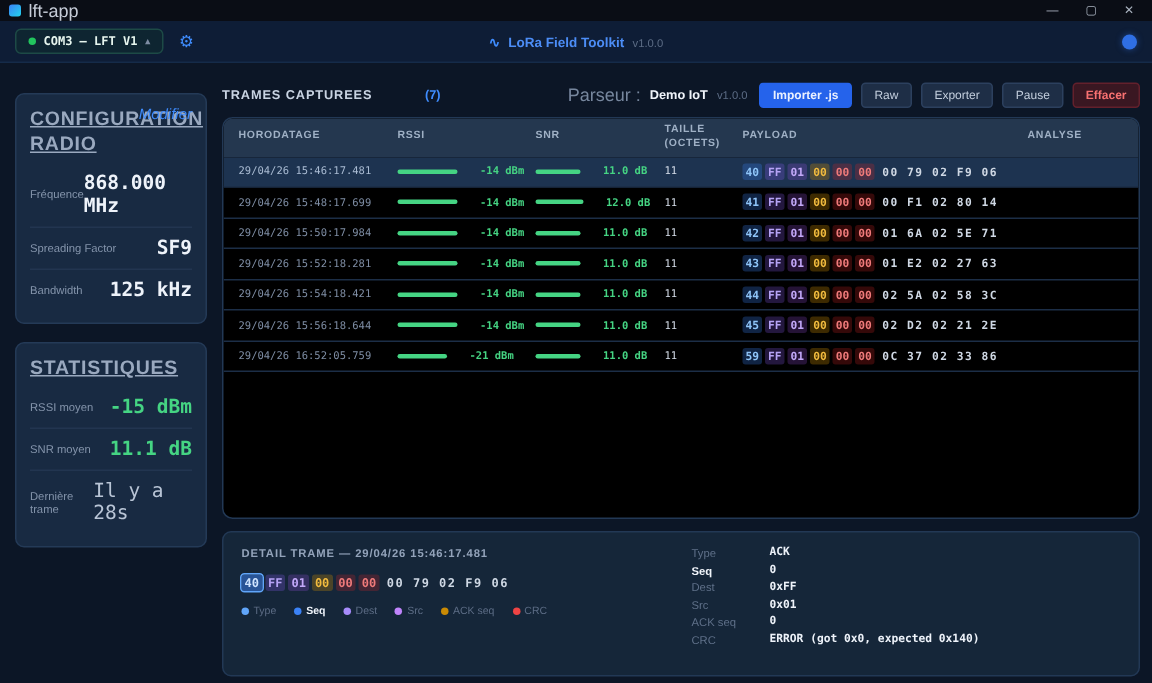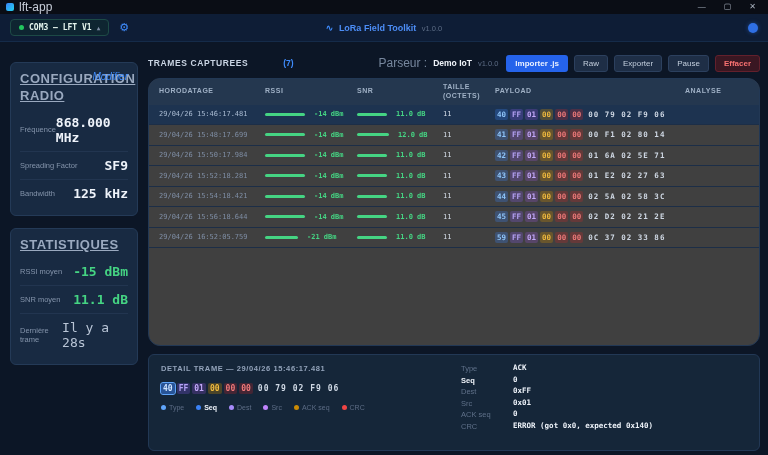--- a/index.html
+++ b/index.html
@@ -52,30 +52,30 @@
   .cap-right { margin-left:auto; display:flex; align-items:center; gap:6px; }
   .parser-label { font-size:12px; color:#77879e; }
   .parser-name { font-size:8.5px; font-weight:bold; color:#f0f4fa; }
   .parser-ver { font-size:7.5px; color:#5c6c85; margin-right:2px; }
   .btn { font-size:8px; border-radius:3px; padding:3px 8px; cursor:pointer; border:1px solid transparent; }
   .btn-primary { background:#2563eb; color:#eaf1ff; font-weight:bold; }
   .btn-dark { background:#1e2e46; border-color:#2c405e; color:#c3cedd; }
   .btn-danger { background:#3a1722; border-color:#63202c; color:#f87171; font-weight:bold; }
 
   
-  .table-card { background:#404040; border:1px solid #223855; border-radius:12px; overflow:hidden; height:268px; }
+  .table-card { background:#000000; border:1px solid #223855; border-radius:7px; overflow:hidden; height:268px; }
   .thead { display:grid; grid-template-columns:106px 92px 86px 52px 1fr 74px;
     background:#24374f; padding:4px 0 4px 10px; align-items:center; min-height:24px; }
   .th { font-size:7px; font-weight:bold; letter-spacing:.5px; color:#9fb0c5; padding-right:6px; line-height:1.25; }
   .trow { display:grid; grid-template-columns:106px 92px 86px 52px 1fr 74px;
     padding-left:10px; height:20.5px; align-items:center; border-bottom:1px solid #1c2e47; cursor:pointer; }
   .trow.selected { background:#1d3350; }
   .td-ts { font-family:"DejaVu Sans Mono", monospace; font-size:7px; color:#7e8da4; }
   .trow.selected .td-ts { color:#a9bbd2; }
-  .sig { display:flex; align-items:center; gap:9px; }
+  .sig { display:flex; align-items:center; gap:15px; }
   .sig-bar { height:3px; border-radius:2px; background:#45d483; }
   .sig-val { font-family:"DejaVu Sans Mono", monospace; font-size:7px; font-weight:bold; color:#45d483; }
   .td-size { font-family:"DejaVu Sans Mono", monospace; font-size:7px; color:#d7dfeb; }
   .td-payload { display:flex; align-items:center; gap:2px; font-family:"DejaVu Sans Mono", monospace; font-size:7.5px; }
   .byte { padding:1px 2px; border-radius:2px; font-weight:bold; }
   .b-type { background:rgba(59,130,246,.28); color:#8fc5f9; }
   .b-dest { background:rgba(139,92,246,.25); color:#b6a3f6; }
   .b-src  { background:rgba(168,85,247,.22); color:#c3a9f9; }
   .b-ack  { background:rgba(202,138,4,.30); color:#f1bb3e; }
   .b-crc  { background:rgba(220,38,38,.24); color:#ef7a7a; }

